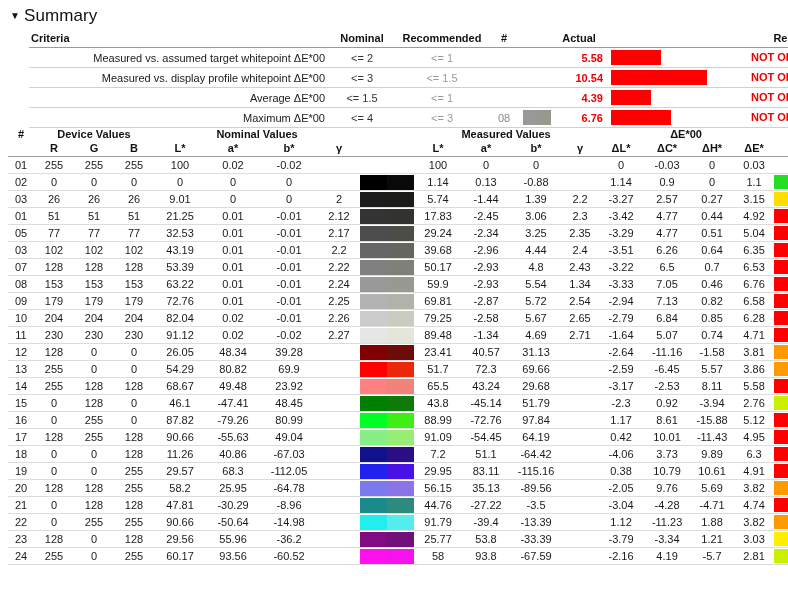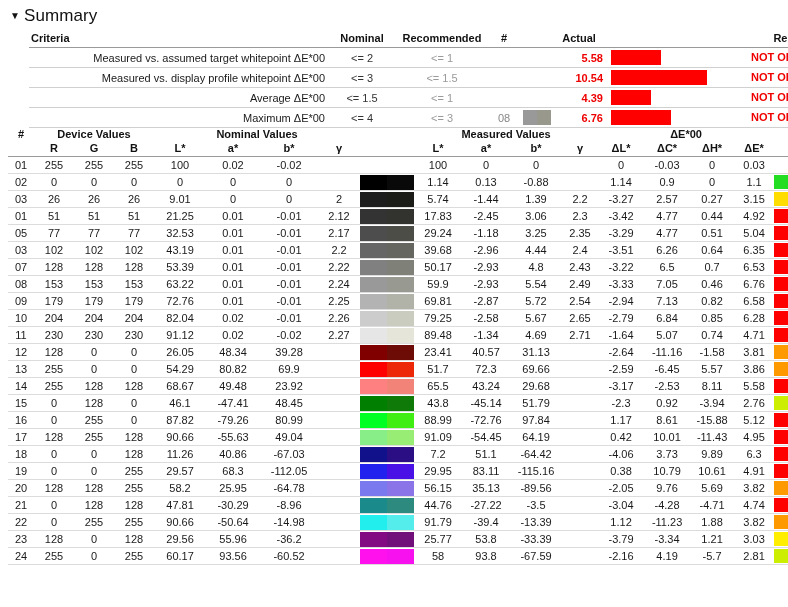--- a/index.html
+++ b/index.html
@@ -338,21 +338,21 @@
             <td>0.01</td>
             <td>-0.01</td>
             <td>2.17</td>
             <td class="sw">
               <div class="swatch">
                 <span style="background: rgb(77, 77, 77);"></span>
                 <span style="background: rgb(76, 77, 71);"></span>
               </div>
             </td>
             <td>29.24</td>
-            <td>-1.18</td>
+            <td>-2.34</td>
             <td>3.25</td>
             <td>2.35</td>
             <td>-3.29</td>
             <td>4.77</td>
             <td>0.51</td>
             <td class="de de-bad">5.04</td>
             <td class="bar">
               <span class="obar" style="width: 67%; background: rgb(255, 0, 0);"></span>
             </td>
           </tr>
@@ -421,21 +421,21 @@
             <td>2.24</td>
             <td class="sw">
               <div class="swatch">
                 <span style="background: rgb(153, 153, 153);"></span>
                 <span style="background: rgb(152, 153, 144);"></span>
               </div>
             </td>
             <td>59.9</td>
             <td>-2.93</td>
             <td>5.54</td>
-            <td>2.49</td>
+            <td>1.34</td>
             <td>-3.33</td>
             <td>7.05</td>
             <td>0.46</td>
             <td class="de de-bad">6.76</td>
             <td class="bar">
               <span class="obar" style="width: 92%; background: rgb(255, 0, 0);"></span>
             </td>
           </tr>
           <tr>
             <td class="idx">09</td>

